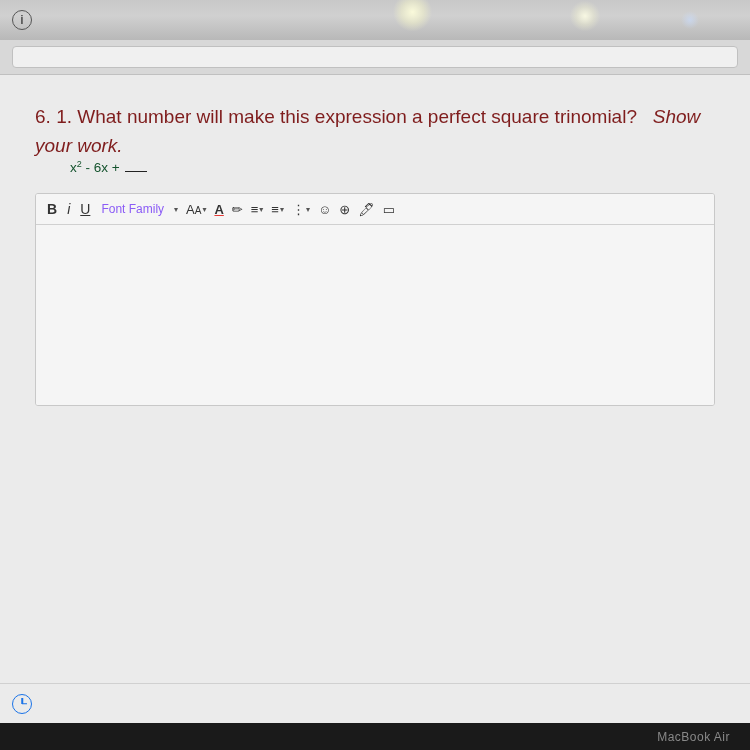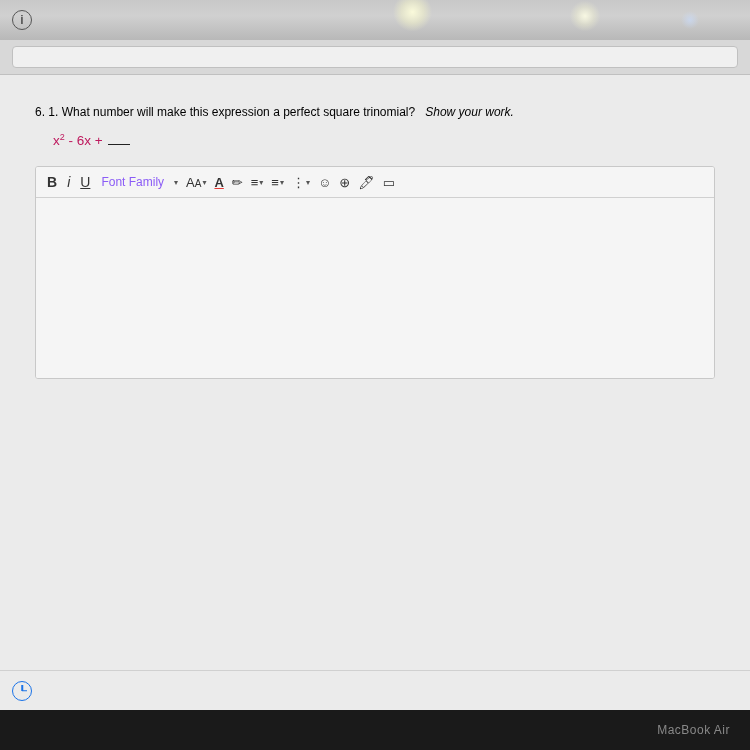--- a/index.html
+++ b/index.html
@@ -84,35 +84,35 @@
     }
 
     
     .question-area {
       background: #ebebeb;
       padding: 28px 35px 20px 35px;
       flex: 1;
     }
 
     .question-number {
-      font-size: 12px;
-      color: #000000;
-      margin-bottom: 12px;
+      font-size: 19px;
+      color: #7f1d1d;
+      margin-bottom: 0;
       line-height: 1.5;
     }
 
     .question-show-work {
       font-style: italic;
       font-weight: 400;
     }
 
     .math-expression {
       font-size: 13.5px;
-      color: #be185d;
-      margin-left: 18px;
+      color: #14532d;
+      margin-left: 35px;
       margin-bottom: 18px;
       display: flex;
       align-items: flex-start;
       gap: 0;
     }
 
     .blank-line {
       display: inline-block;
       width: 22px;
       border-bottom: 1.5px solid #222;
@@ -237,21 +237,21 @@
       height: 1.5px;
       background: #1a73e8;
       top: 50%;
       left: 50%;
       transform: translateY(-50%);
     }
 
     
     .mac-taskbar {
       background: #1a1a1a;
-      height: 40px;
+      height: 27px;
       display: flex;
       align-items: center;
       justify-content: flex-end;
       padding: 0 20px;
     }
 
     .macbook-text {
       color: #888;
       font-size: 12px;
       letter-spacing: 0.5px;

